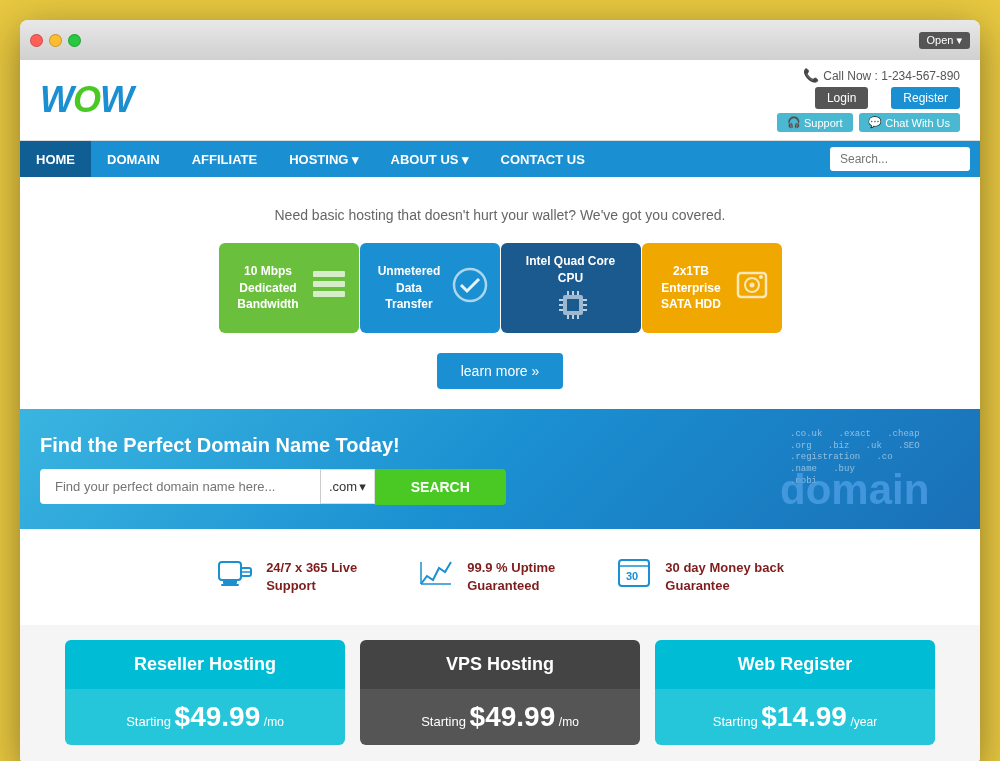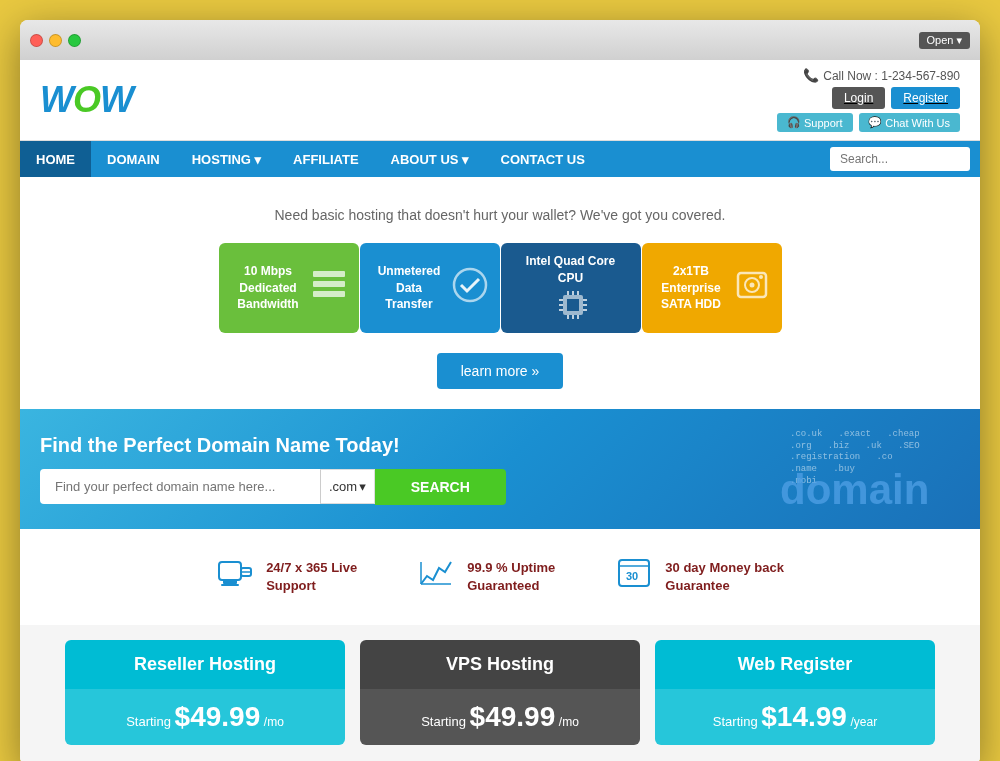--- a/index.html
+++ b/index.html
@@ -63,21 +63,21 @@
       font-size: 36px;
       font-weight: 900;
       color: #1a8fd1;
       font-style: italic;
       letter-spacing: -1px;
     }
     .logo span { color: #4ac925; }
     .top-right { display: flex; flex-direction: column; align-items: flex-end; gap: 4px; }
     .phone-line { font-size: 12px; color: #555; display: flex; align-items: center; gap: 4px; }
     .phone-icon { color: #1a8fd1; font-size: 13px; }
-    .btn-row { display: flex; gap: 6px; text-decoration: underline; }
+    .btn-row { display: flex; gap: 23px; }
     .btn-login {
       background: #555;
       color: #fff;
       border: none;
       padding: 4px 12px;
       font-size: 12px;
       border-radius: 3px;
       cursor: pointer;
     }
     .btn-register {
@@ -317,22 +317,22 @@
             <span>💬</span>
             <span>Chat With Us</span>
           </button>
         </div>
       </div>
     </div>
 
     <div class="nav-bar">
       <div class="nav-item active">HOME</div>
       <div class="nav-item">DOMAIN</div>
+      <div class="nav-item">AFFILIATE</div>
       <div class="nav-item">HOSTING ▾</div>
-      <div class="nav-item">AFFILIATE</div>
       <div class="nav-item">ABOUT US ▾</div>
       <div class="nav-item">CONTACT US</div>
       <div class="nav-search">
         <input type="text" placeholder="Search..." style="">
       </div>
     </div>
 
     <div class="hero">
       <p>Need basic hosting that doesn't hurt your wallet? We've got you covered.</p>
       <div class="feature-cards">

